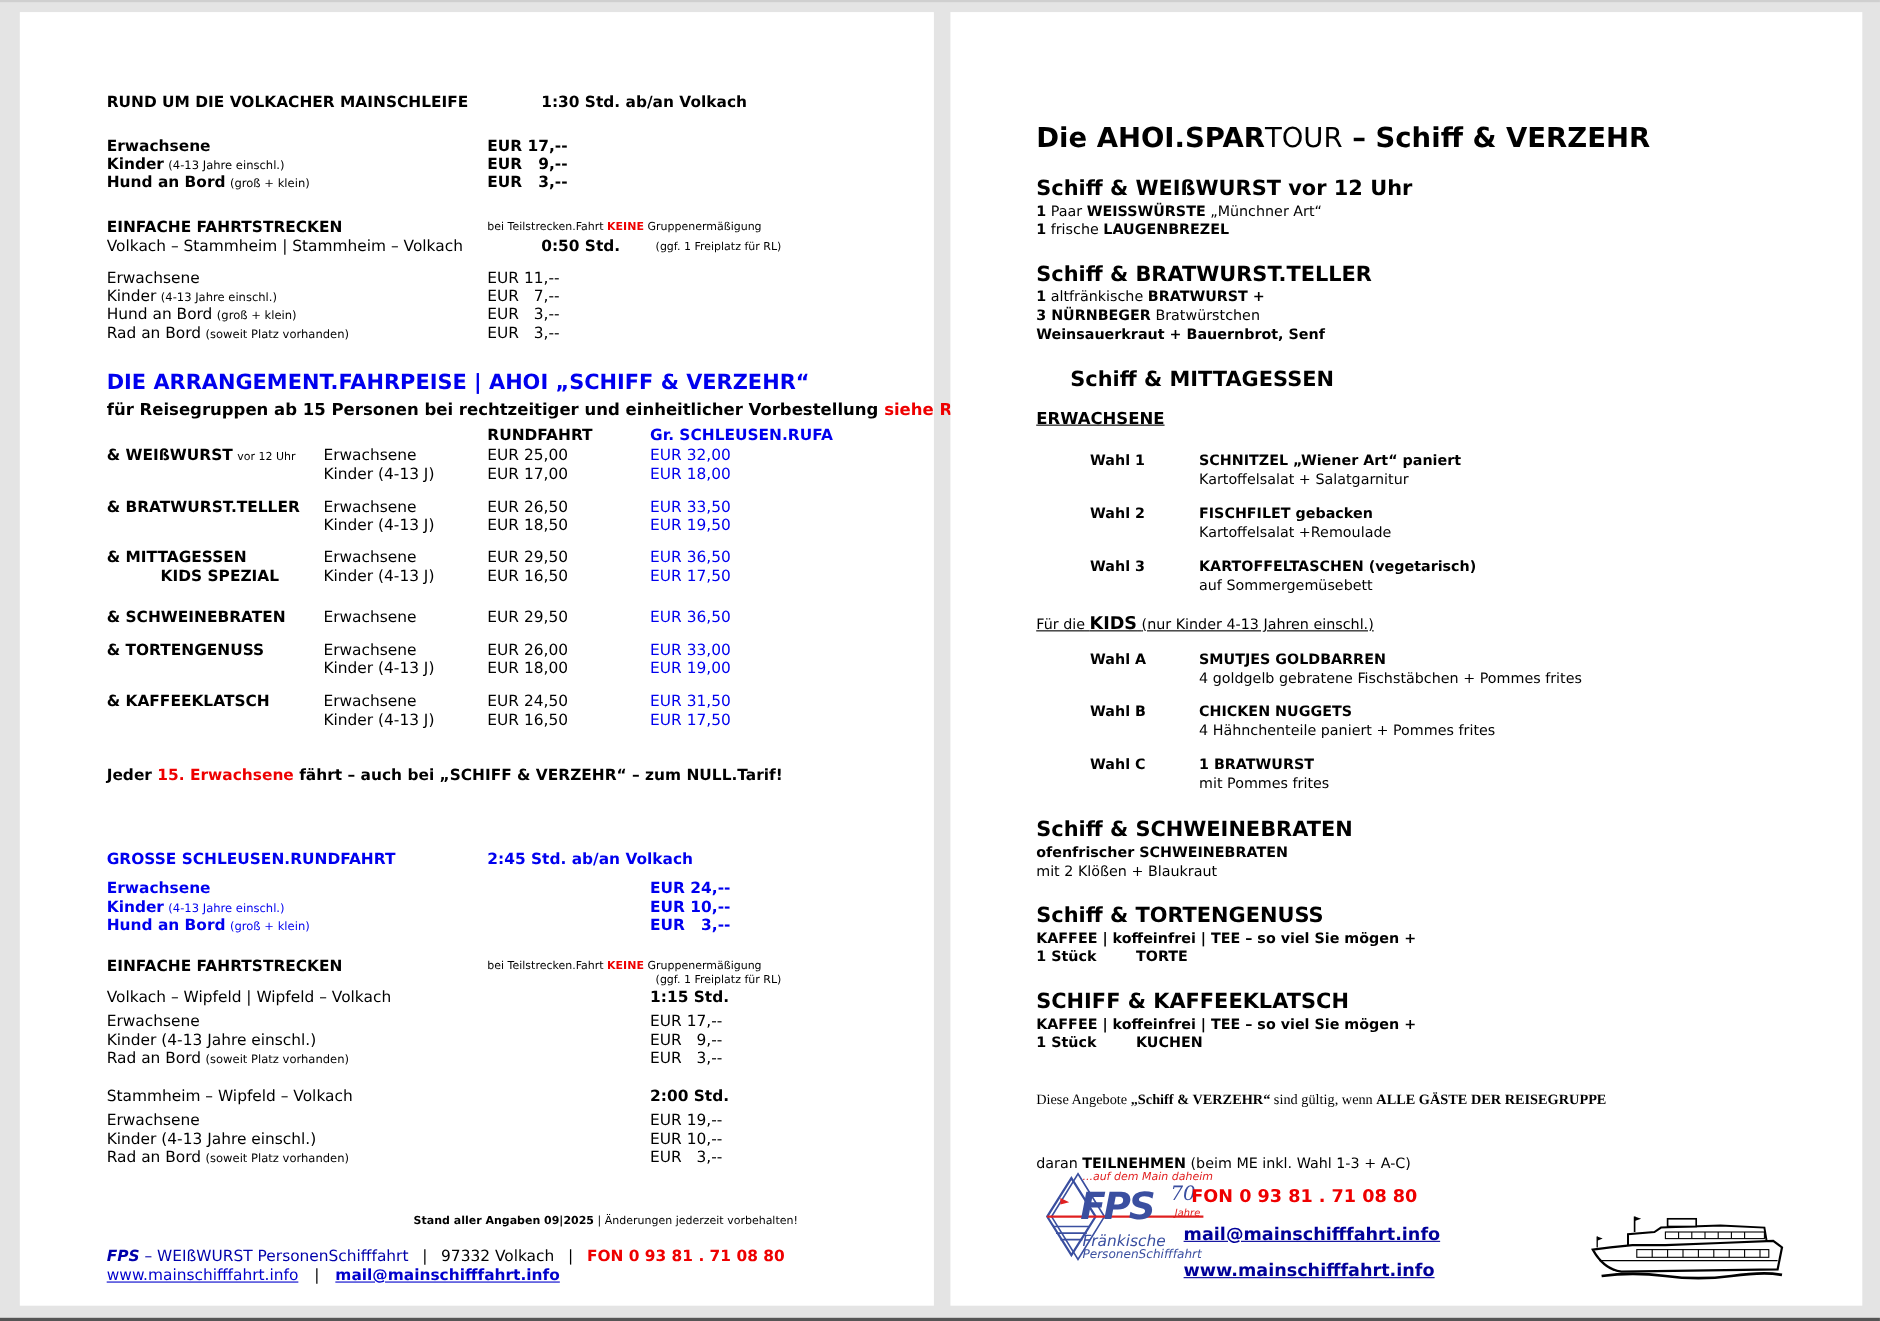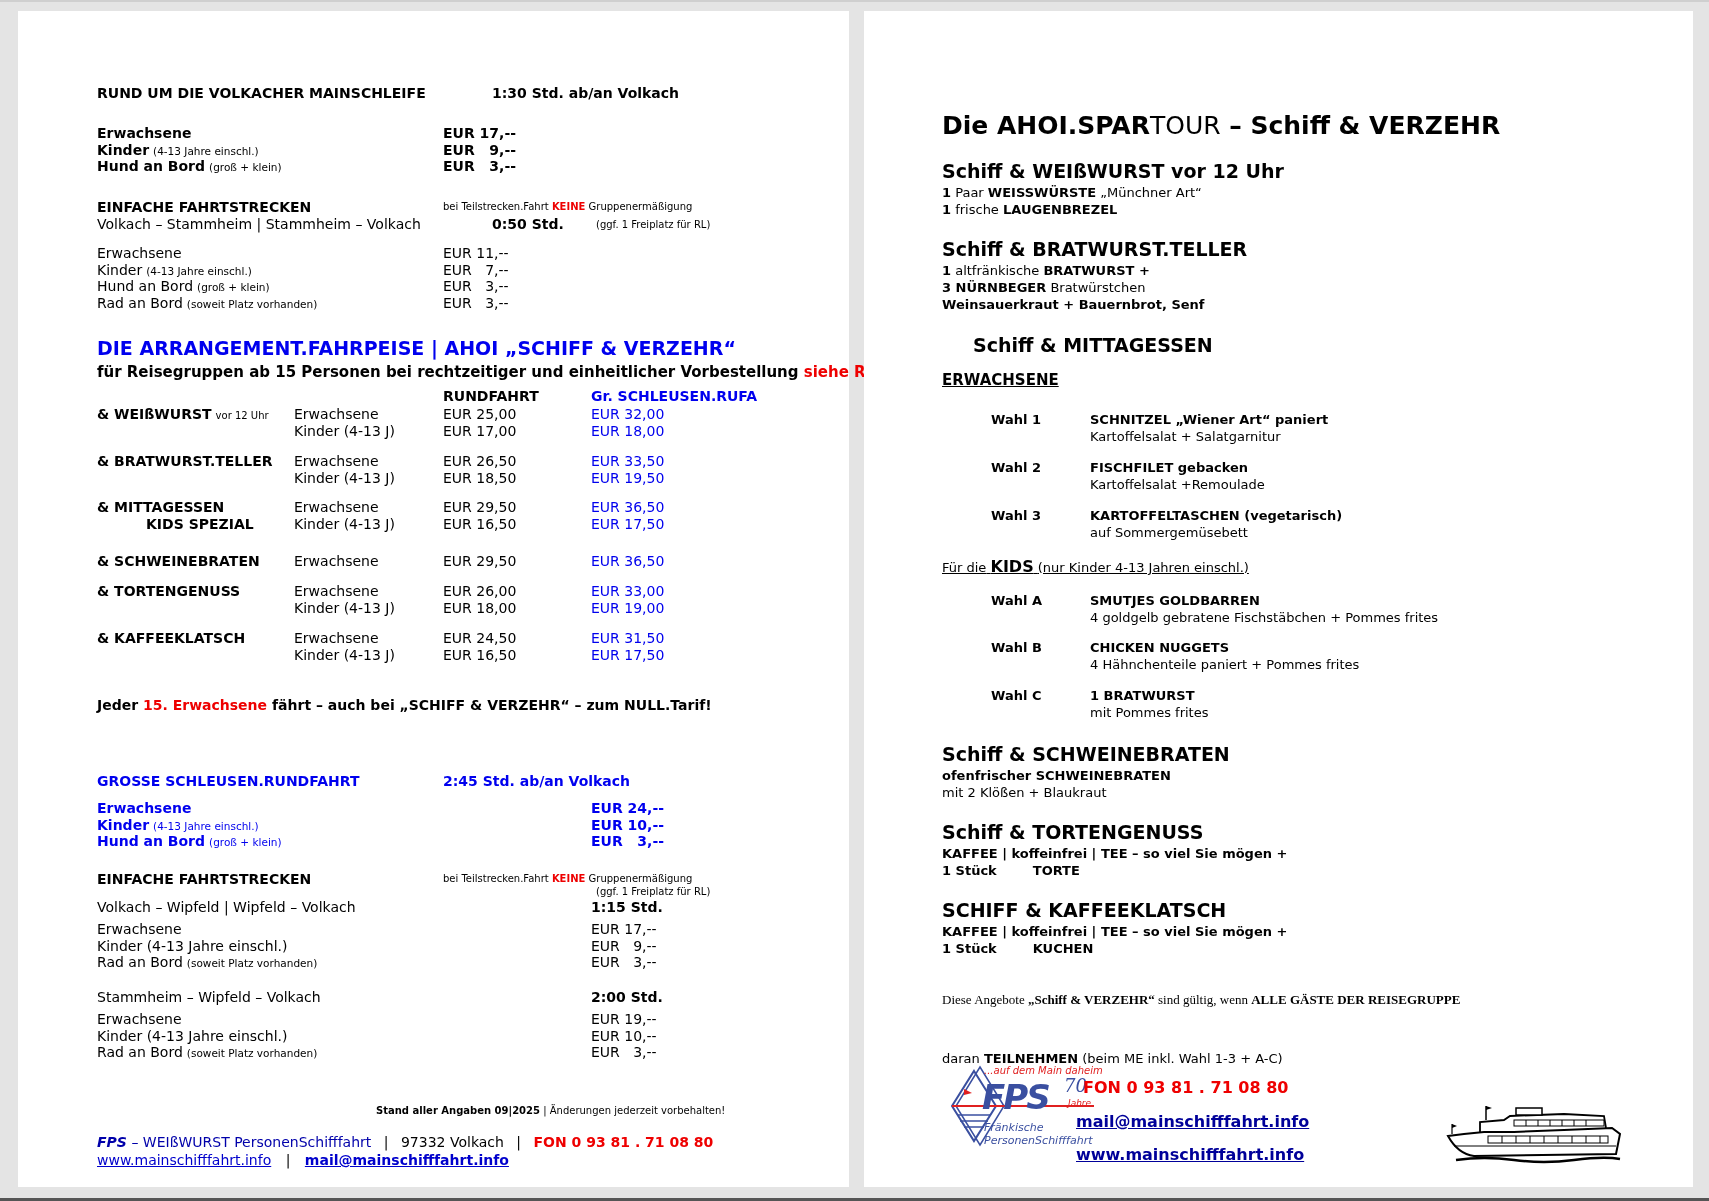--- a/index.html
+++ b/index.html
@@ -269,21 +269,21 @@
       <polygon points="20,28 28,32 20,34" fill="#e02020"></polygon>
       <line x1="8" y1="45" x2="150" y2="45" stroke="#e02020" stroke-width="2"></line>
       <line x1="14" y1="54" x2="46" y2="54" stroke="#3a4fa0" stroke-width="1.5"></line>
       <line x1="16" y1="60" x2="44" y2="60" stroke="#3a4fa0" stroke-width="1.5"></line>
       <line x1="20" y1="66" x2="40" y2="66" stroke="#3a4fa0" stroke-width="1.5"></line>
     </svg>
     <div class="abs" style="left:40px; top:4px; font-size:10px; font-style:italic; color:#e02020;">...auf dem Main daheim</div>
     <div class="abs" style="left:38px; top:16px; font-size:34px; font-weight:bold; font-style:italic; color:#3a4fa0; letter-spacing:-2px;">FPS</div>
     <div class="abs" style="left:120px; top:14px; font-size:18px; font-style:italic; color:#3a4fa0; font-family:'DejaVu Serif', serif;">70</div>
     <div class="abs" style="left:124px; top:37px; font-size:9px; font-style:italic; color:#e02020;">Jahre</div>
-    <div class="abs" style="left:40px; top:60px; font-size:11px; font-style:italic; color:#3a4fa0;">Fränkische</div>
+    <div class="abs" style="left:40px; top:60px; font-size:14px; font-style:italic; color:#3a4fa0;">Fränkische</div>
     <div class="abs" style="left:40px; top:73px; font-size:11px; font-style:italic; color:#3a4fa0;">PersonenSchifffahrt</div>
   </div>
 
   <div class="abs b red" style="left:219px; top:1067px; font-size:16px;">FON   0 93 81 . 71 08 80</div>
   <div class="abs darklink" style="left:212px; top:1101px; font-size:16px;">mail@mainschifffahrt.info</div>
   <div class="abs darklink" style="left:212px; top:1134px; font-size:16px;">www.mainschifffahrt.info</div>
 
   <svg class="abs" style="left:580px; top:1093px;" width="180" height="70" viewBox="0 0 180 70">
     <path d="M4,32 L20,30 L40,28 L70,28 L120,26 L168,24 L176,30 L172,50 L30,52 Q14,50 4,32 Z" fill="#fff" stroke="#000" stroke-width="2"></path>
     <path d="M36,28 L36,18 L60,16 L66,12 L120,10 L160,12 L162,24" fill="none" stroke="#000" stroke-width="1.8"></path>

